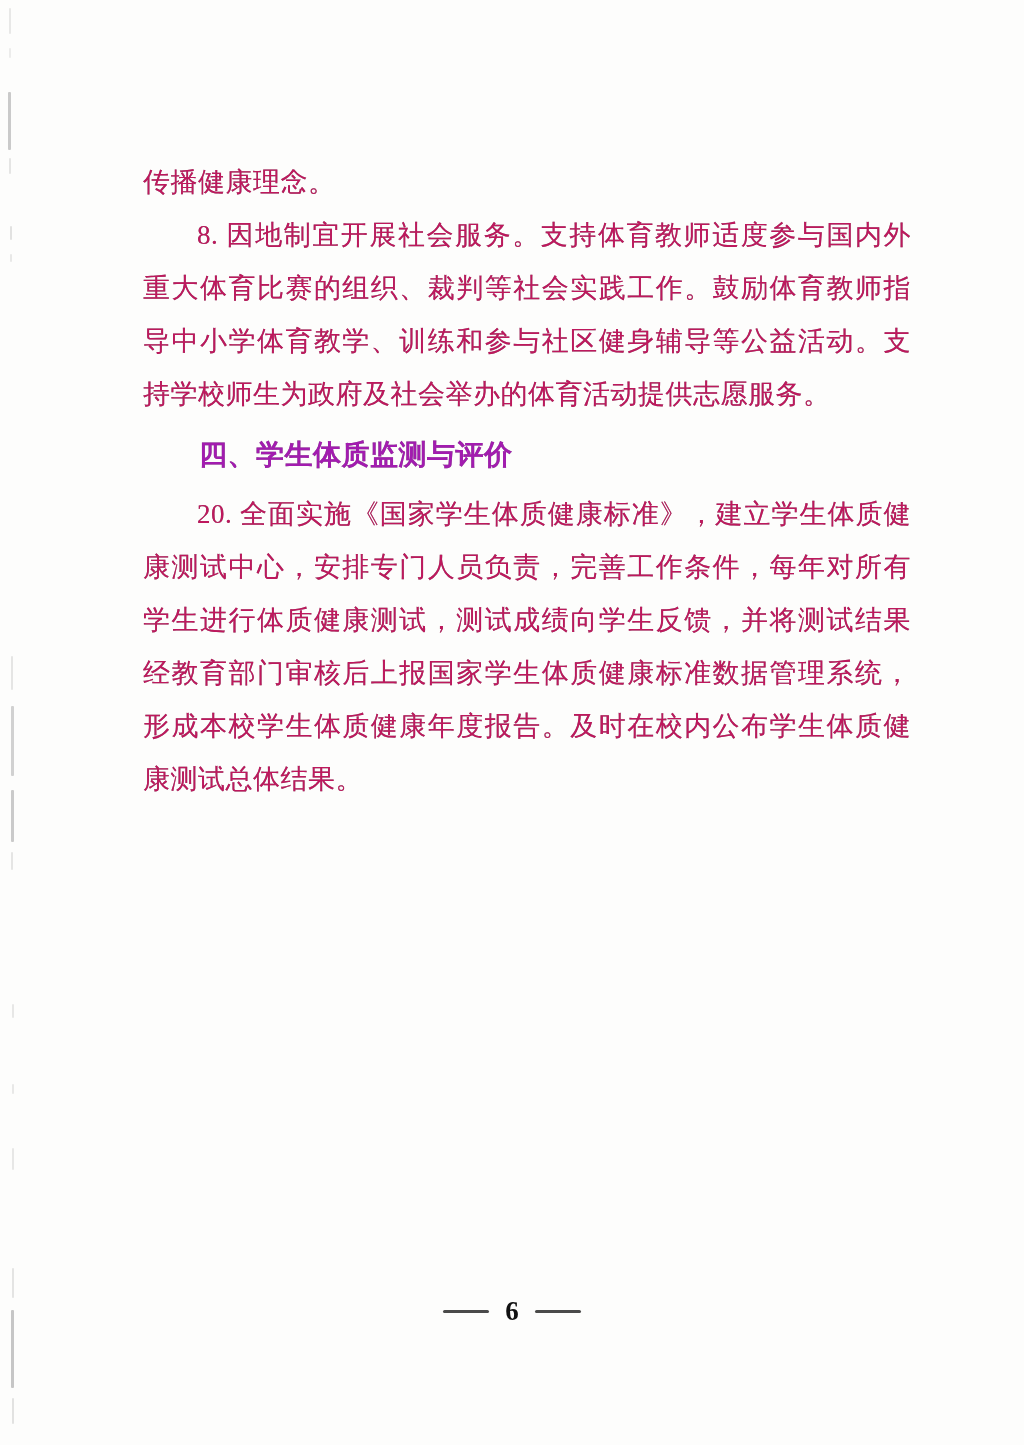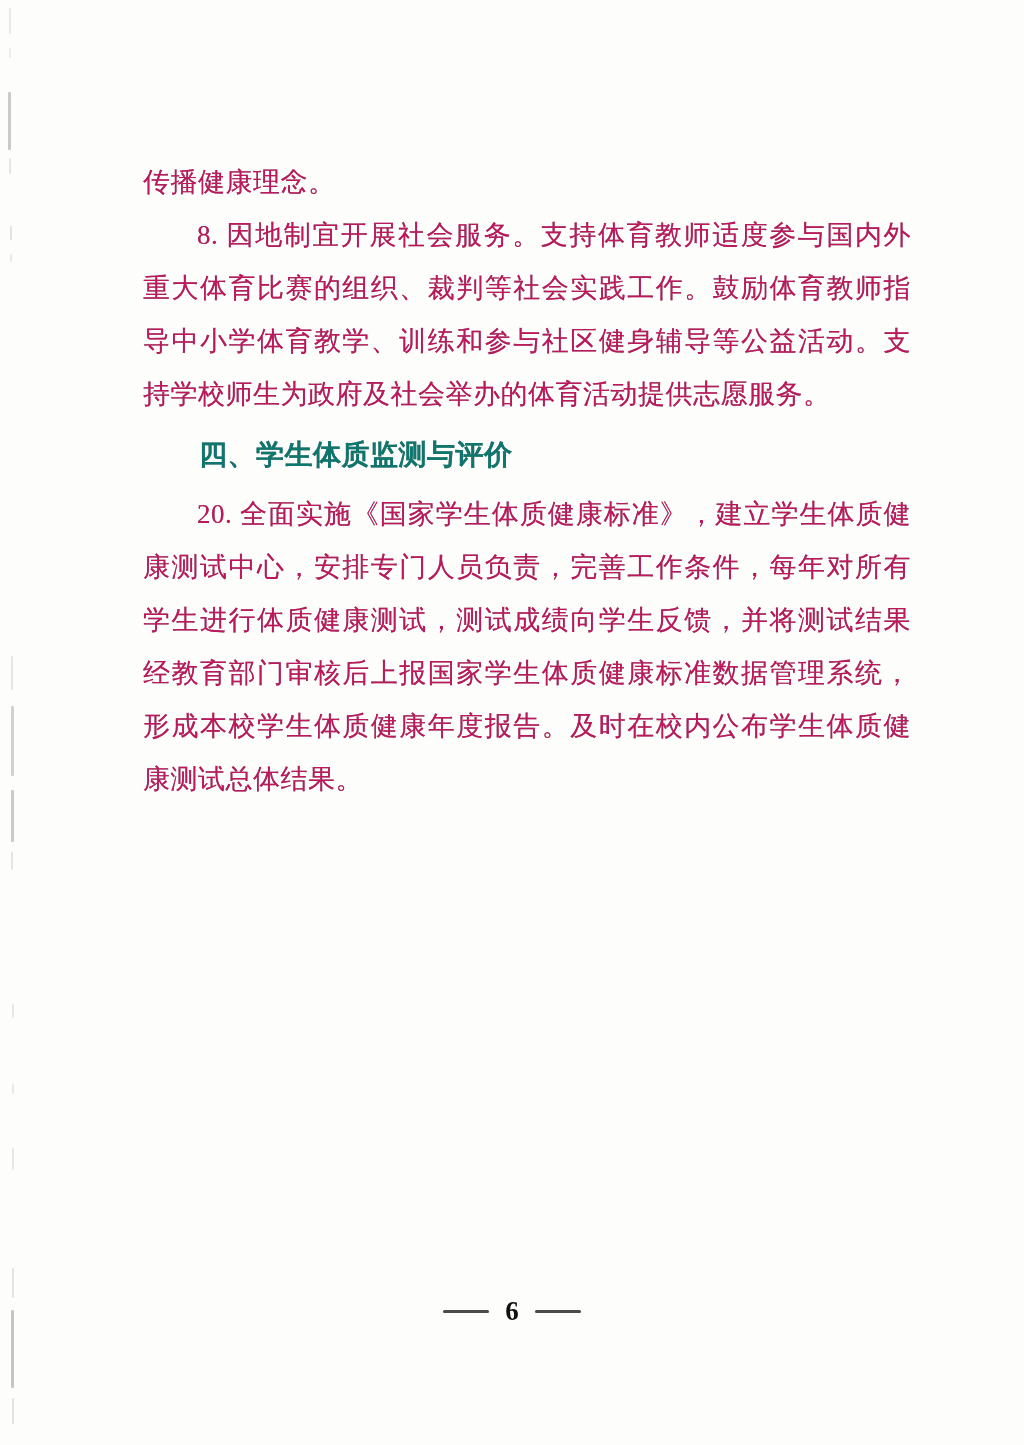--- a/index.html
+++ b/index.html
@@ -37,21 +37,21 @@
     text-shadow: 0 0 0.4px rgba(40,40,40,0.55);
   }
   .para.numbered {
     text-indent: 2em;
   }
   .para.heading {
     text-indent: 2em;
     font-family: "Liberation Sans", "DejaVu Sans", sans-serif;
     font-weight: 700;
     font-size: 28px;
-    color: #0f766e;
+    color: #a21caf;
     margin-top: 7px;
     margin-bottom: 7px;
     text-align: left;
   }
   .footer {
     position: absolute;
     left: 0;
     top: 1296px;
     width: 100%;
     display: flex;

